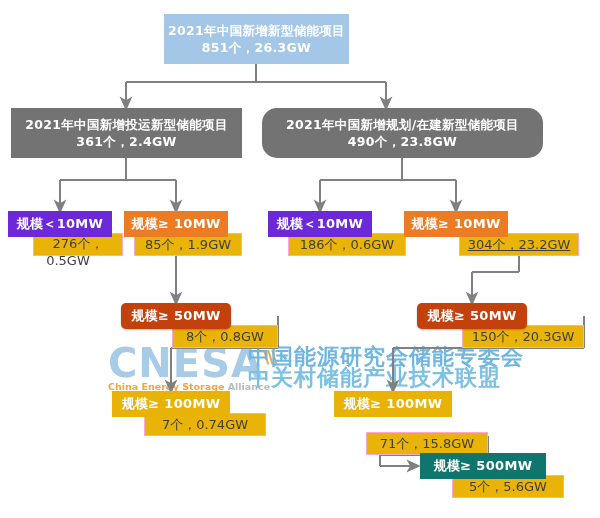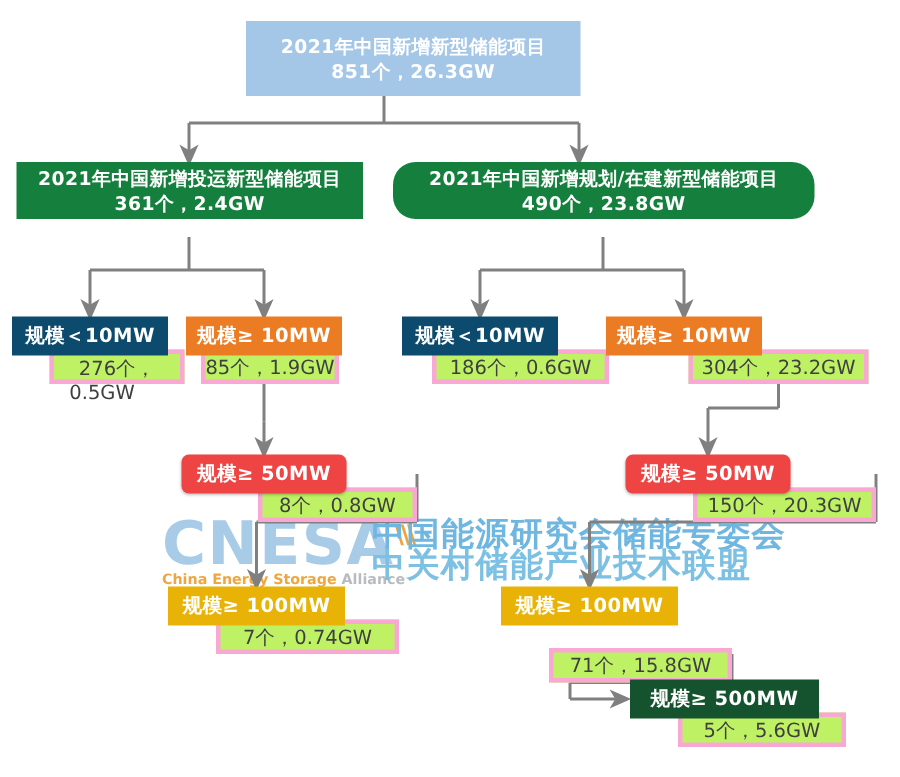--- a/index.html
+++ b/index.html
@@ -75,61 +75,61 @@
     justify-content: center;
     color: #ffffff;
     font-weight: bold;
     text-align: center;
     letter-spacing: 0.3px;
   }
   .node .l1 { line-height: 17px; }
   .node .l2 { line-height: 18px; }
 
   .n-root {
-    left: 164px; top: 14px; width: 223px; height: 50px;
+    left: 164px; top: 14px; width: 185px; height: 50px;
     background: #a4c6e7;
     font-size: 12.5px;
   }
   .n-l2 {
-    background: #15803d;
+    background: #737373;
     font-size: 12.5px;
-    height: 38px;
+    height: 50px;
   }
   .n-l2a { left: 11px; top: 108px; width: 231px; }
   .n-l2b { left: 262px; top: 108px; width: 281px; border-radius: 15px; }
 
   .n-tag {
     font-size: 13px;
     height: 26px;
     justify-content: center;
     flex-direction: row;
     align-items: center;
   }
-  .n-blue   { background: #0c4a6e; }
+  .n-blue   { background: #6d28d9; }
   .n-orange { background: #ec7c24; }
-  .n-gray   { background: #ef4444; border-radius: 5px; box-shadow: 0 1px 2px rgba(0,0,0,.25); }
+  .n-gray   { background: #c2410c; border-radius: 5px; box-shadow: 0 1px 2px rgba(0,0,0,.25); }
   .n-gold   { background: #e8b306; }
-  .n-blue2  { background: #14532d; }
+  .n-blue2  { background: #0f766e; }
 
   .t-l3a { left: 8px;   top: 211px; width: 104px; }
   .t-l3b { left: 124px; top: 211px; width: 104px; }
   .t-l3c { left: 268px; top: 211px; width: 104px; }
   .t-l3d { left: 404px; top: 211px; width: 104px; }
   .t-l4a { left: 121px; top: 303px; width: 110px; }
   .t-l4b { left: 417px; top: 303px; width: 110px; }
   .t-l5a { left: 112px; top: 391px; width: 118px; }
   .t-l5b { left: 334px; top: 391px; width: 118px; }
   .t-l6  { left: 420px; top: 453px; width: 126px; }
 
   
   .val {
     position: absolute;
     z-index: 2;
-    border: 3px solid #f9a8d4;
-    background: #bef264;
+    border: 1px solid #f9a8d4;
+    background: #eab308;
     color: #3f3f3f;
     font-size: 13px;
     display: flex;
     align-items: center;
     justify-content: center;
     white-space: nowrap;
   }
   .val.overflow {
     align-items: flex-start;
     overflow: visible;
@@ -140,23 +140,23 @@
   .val .line {
     width: 100%;
     text-align: center;
   }
   .val .line.spill {
     position: relative;
     left: -10px;
   }
 
   .v-a { left: 33px;  top: 233px; width: 90px;  height: 23px; }
-  .v-b { left: 134px; top: 233px; width: 92px; height: 23px; }
+  .v-b { left: 134px; top: 233px; width: 108px; height: 23px; }
   .v-c { left: 288px; top: 233px; width: 118px; height: 23px; }
-  .v-d { left: 459px; top: 233px; width: 120px; height: 23px; }
+  .v-d { left: 459px; top: 233px; width: 120px; height: 23px; text-decoration: underline; }
   .v-e { left: 172px; top: 325px; width: 106px; height: 23px; }
   .v-f { left: 462px; top: 325px; width: 122px; height: 23px; }
   .v-g { left: 144px; top: 413px; width: 122px; height: 23px; }
   .v-h { left: 366px; top: 432px; width: 122px; height: 23px; }
   .v-i { left: 452px; top: 475px; width: 112px; height: 23px; }
 </style>
 </head>
 <body>
 
 <div id="canvas">

